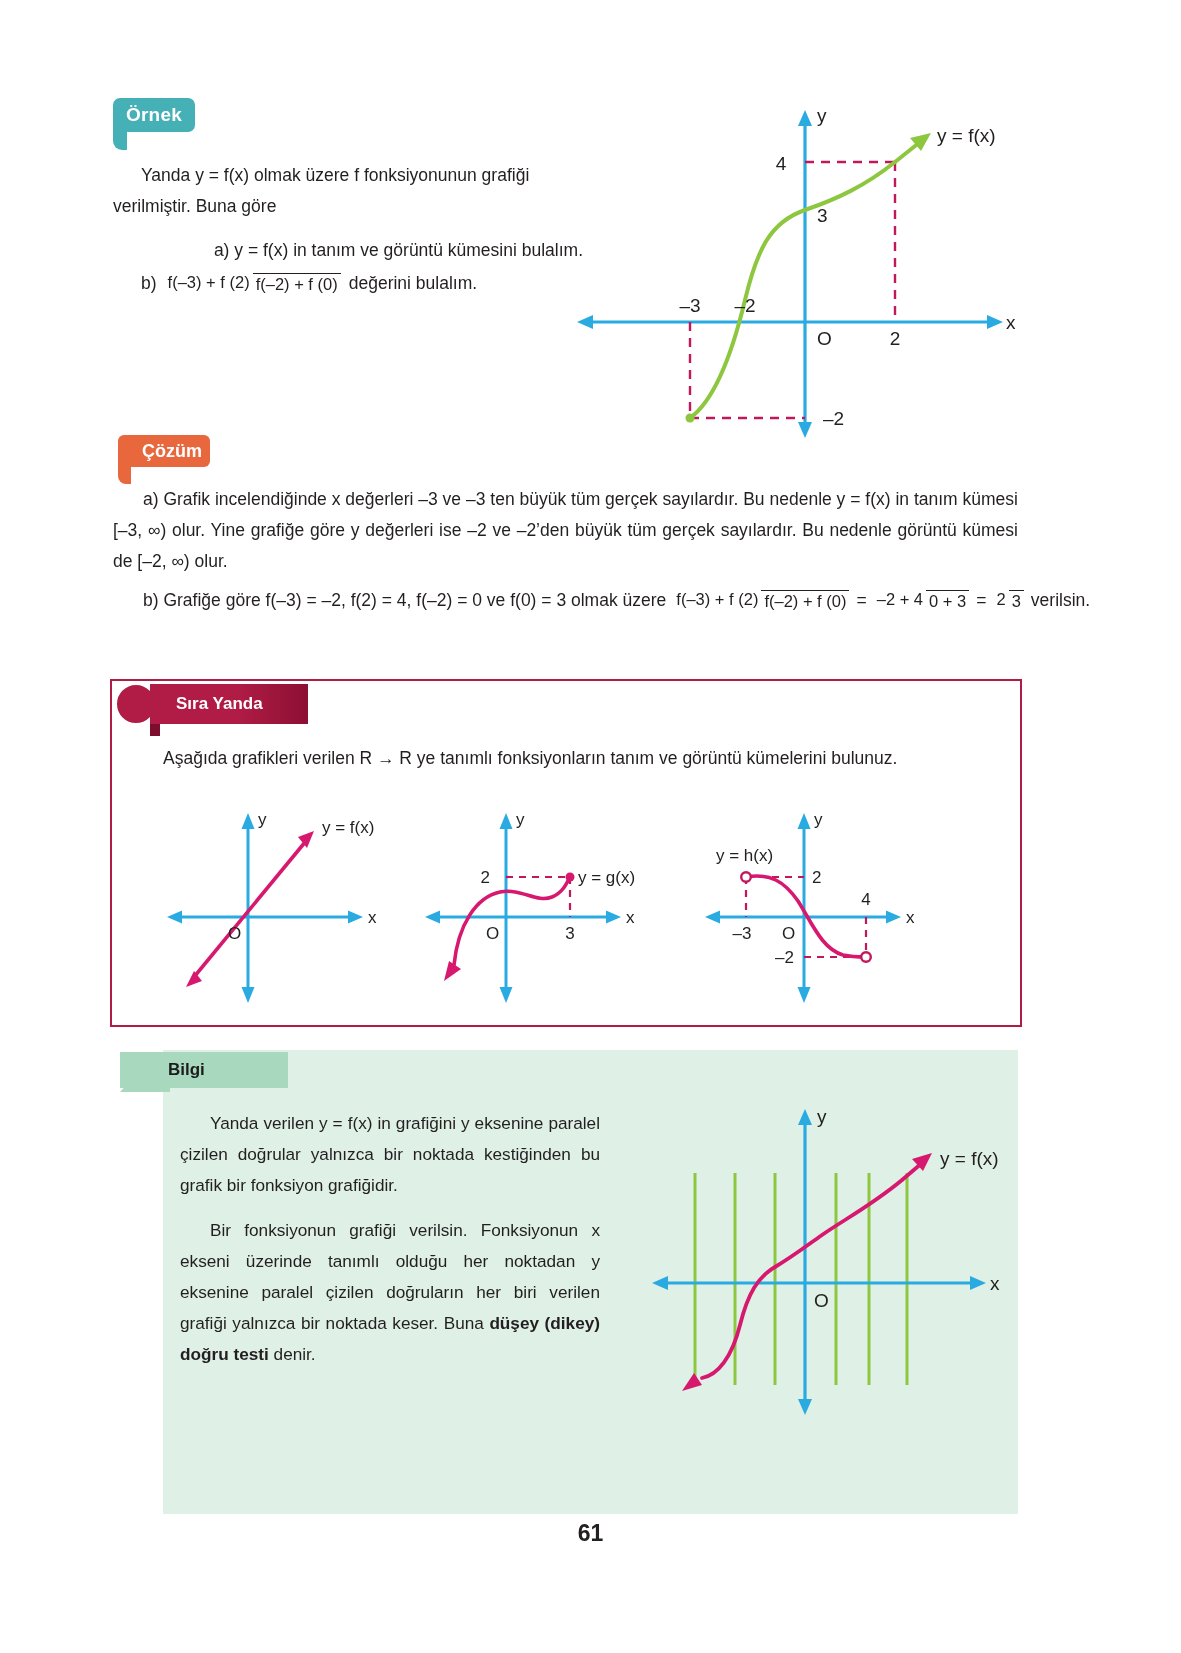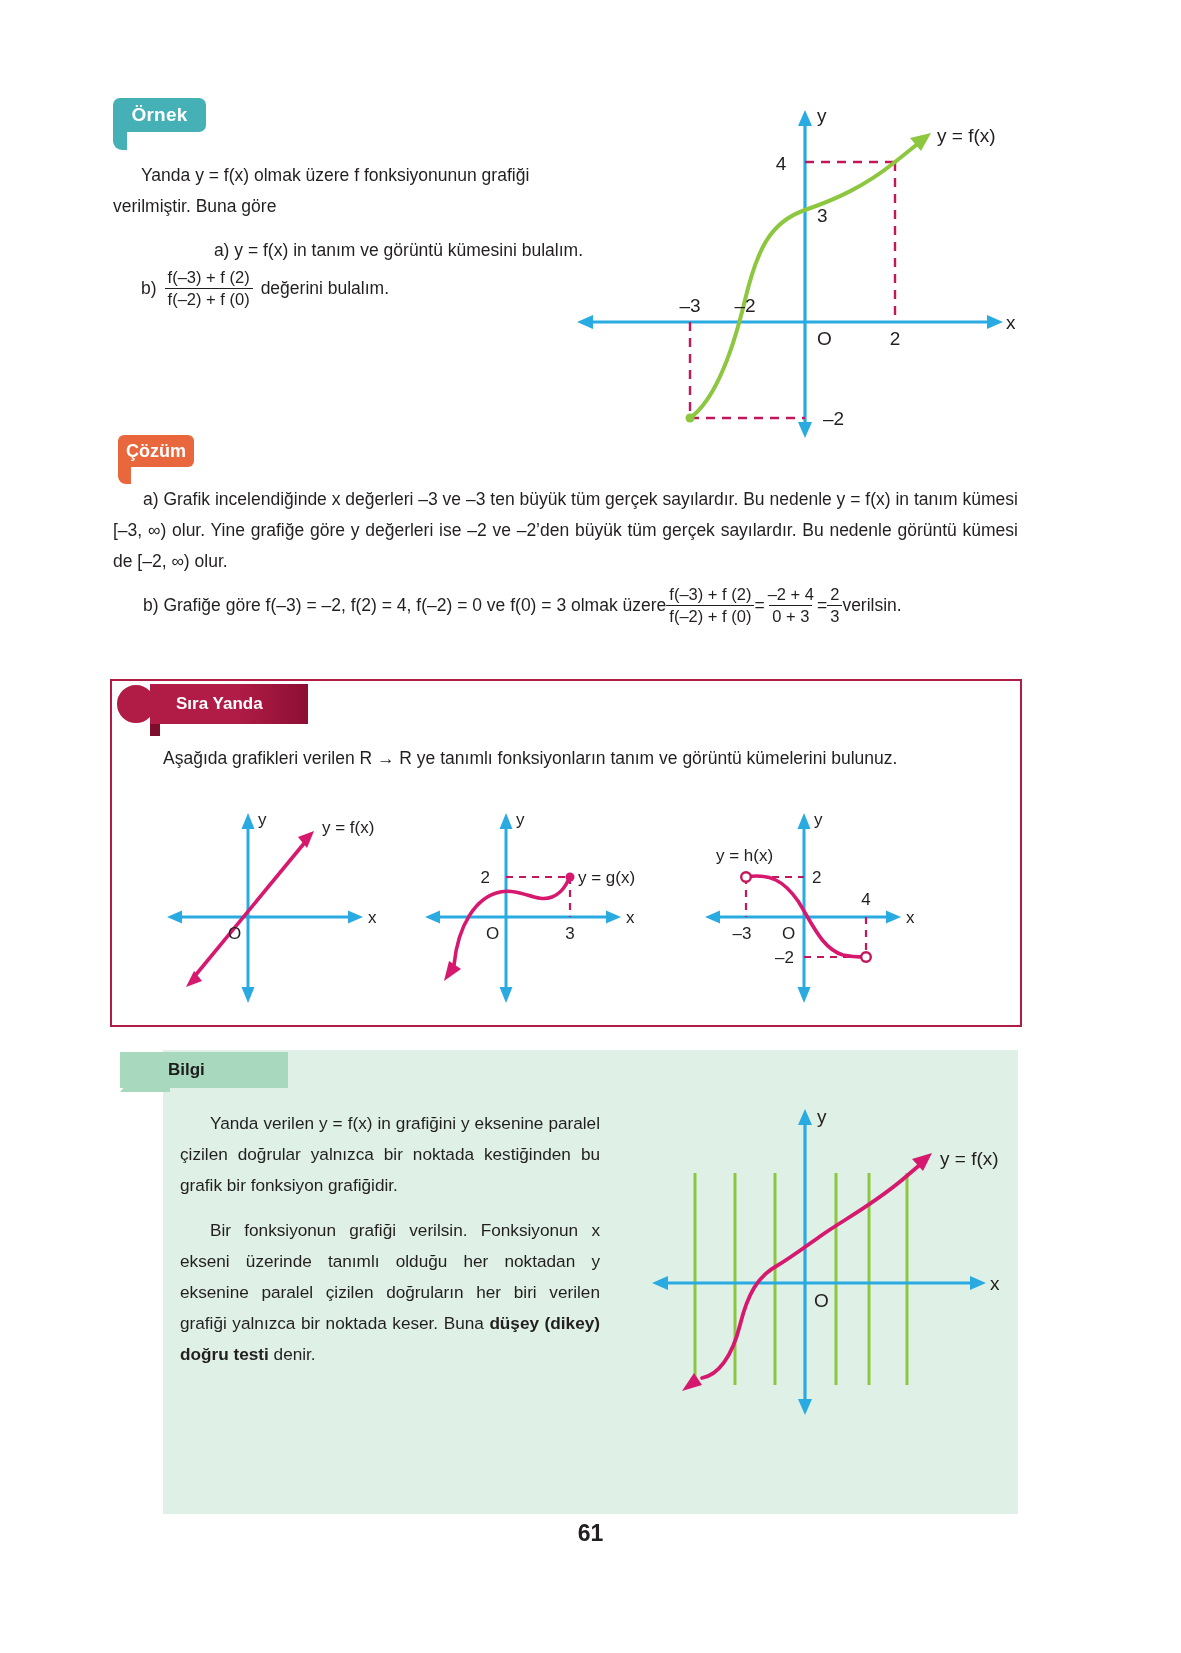--- a/index.html
+++ b/index.html
@@ -8,62 +8,62 @@
     font-family:"Liberation Sans","DejaVu Sans",sans-serif;
     color:#231f20;position:relative;overflow:hidden;
   }
   .page{position:absolute;inset:0;}
 
   
   .abs{position:absolute;}
 
   
   .tab-ornek{
-    left:113px;top:98px;width:93px;height:34px;
+    left:113px;top:98px;width:82px;height:34px;
     background:#45b0b6;border-radius:7px 7px 7px 0;
     color:#ffffff;font-weight:bold;font-size:19px;
     display:flex;align-items:center;justify-content:center;
     letter-spacing:.2px;
   }
   .tab-ornek:after{
     content:"";position:absolute;left:0;top:34px;
     width:14px;height:18px;background:#45b0b6;
     border-radius:0 0 0 9px;
   }
 
   
   .tab-cozum{
     left:118px;top:435px;width:76px;height:32px;
     background:#e8673c;border-radius:6px 6px 6px 0;
     color:#ffffff;font-weight:bold;font-size:18px;
-    display:flex;align-items:center;justify-content:center;
+    display:flex;align-items:center;justify-content:center;padding-left:16px;
   }
   .tab-cozum:after{
     content:"";position:absolute;left:0;top:32px;
     width:13px;height:17px;background:#e8673c;
     border-radius:0 0 0 8px;
   }
 
   
   .bodytext{font-size:17.5px;line-height:31px;color:#231f20;}
 
   .ex-text{left:113px;top:160px;width:470px;}
   .ex-indent{text-indent:28px;}
   .ex-a{margin-top:13px;padding-left:28px;text-align:right;}
   .ex-b{margin-top:2px;padding-left:28px;display:flex;align-items:center;gap:8px;}
 
-  .frac{display:inline-flex;flex-direction:column;align-items:center;
+  .frac{display:inline-flex;flex-direction:row;align-items:center;
         vertical-align:middle;line-height:1.18;font-size:16.5px;}
   .frac .num{padding:0 3px 1px 3px;}
   .frac .den{padding:1px 3px 0 3px;border-top:1.4px solid #231f20;}
 
   .sol-text{left:113px;top:484px;width:905px;}
   .sol-p{text-indent:30px;text-align:justify;}
   .sol-b{margin-top:8px;padding-left:30px;display:flex;align-items:center;
-         flex-wrap:nowrap;white-space:nowrap;}
+         flex-wrap:nowrap;gap:7px;white-space:nowrap;}
 
   
   .sira-box{left:110px;top:679px;width:908px;height:344px;
             border:2px solid #b01c46;background:#ffffff;}
   .sira-circle{left:113px;top:681px;width:46px;height:46px;border-radius:50%;
                background:#b01c46;border:4px solid #ffffff;box-sizing:border-box;}
   .sira-tab{left:150px;top:684px;width:158px;height:40px;
             background:linear-gradient(90deg,#b01c46 0%,#b01c46 55%,#8d0f33 100%);
             color:#ffffff;font-weight:bold;font-size:17px;
             display:flex;align-items:center;padding-left:26px;box-sizing:border-box;}

